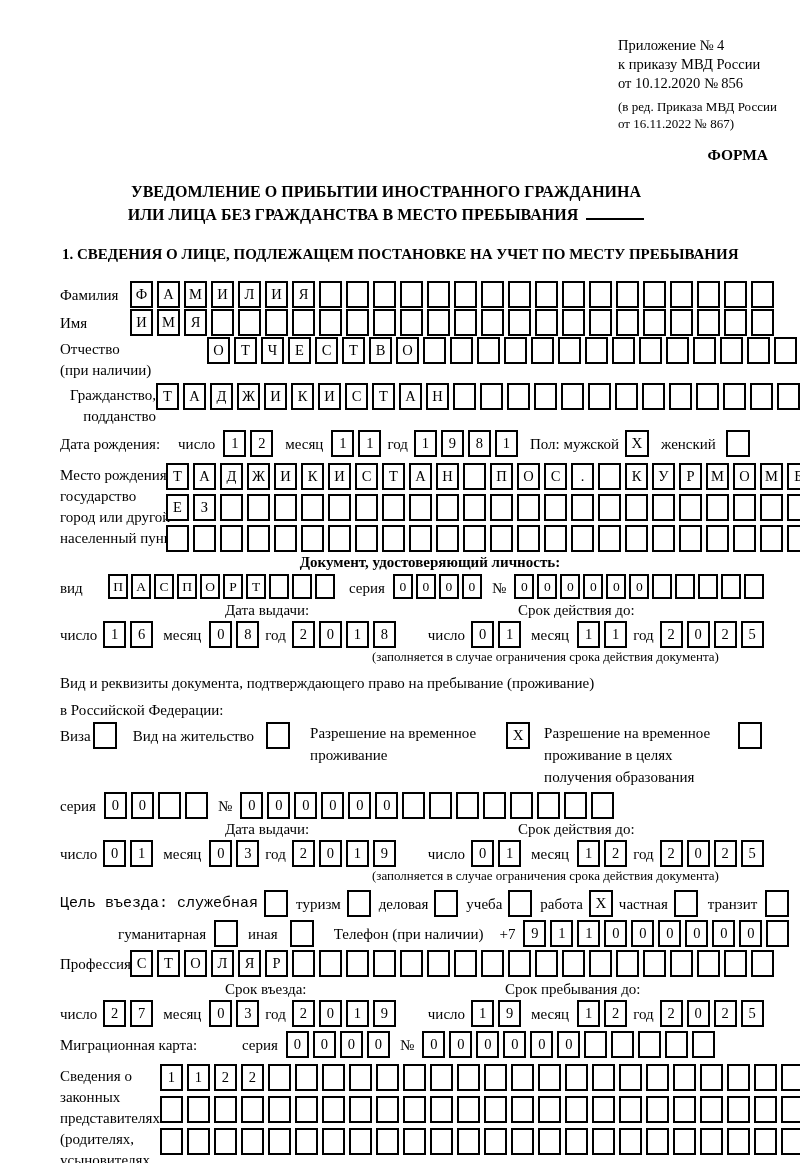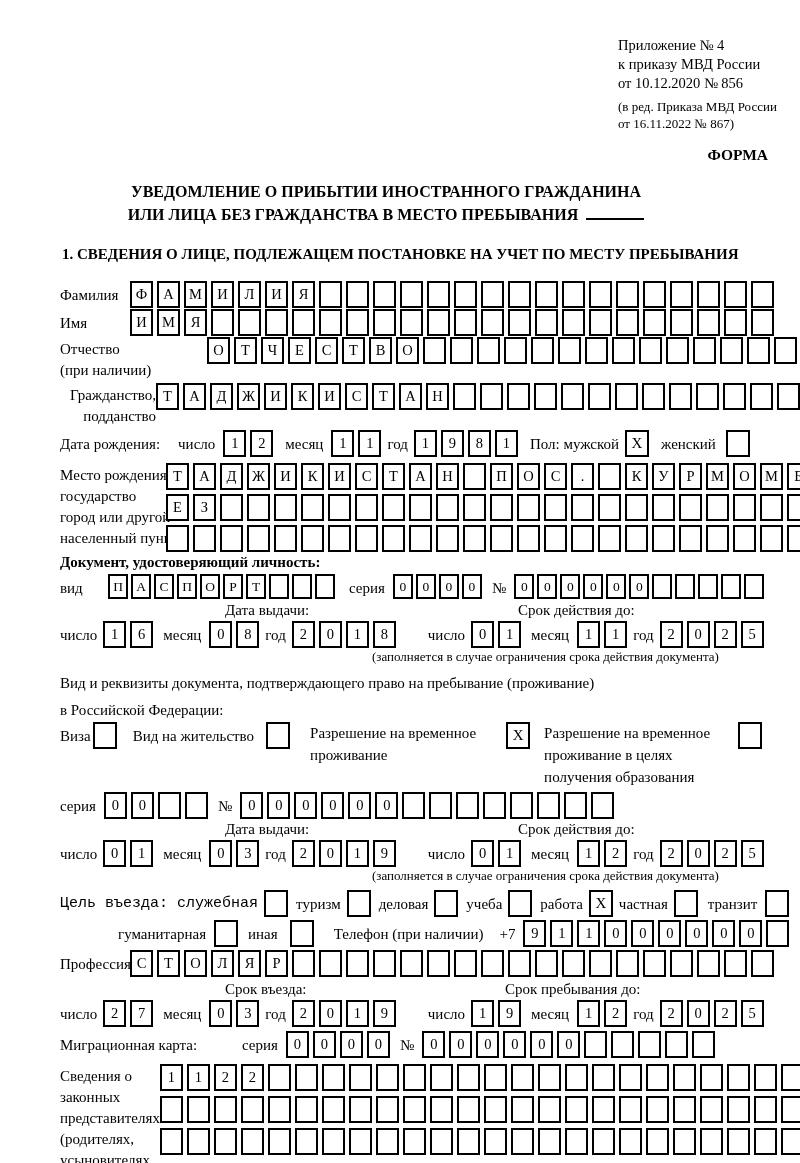--- a/index.html
+++ b/index.html
@@ -14,21 +14,21 @@
   .bodyc{position:absolute;top:281px;left:60px;width:740px;}
   .row{display:flex;align-items:flex-start;}
   .lbl{font-size:15px;line-height:20px;padding-top:4px;white-space:nowrap;}
   .lblb{font-size:15px;line-height:21px;padding-top:2px;white-space:nowrap;}
   .cells{display:flex;gap:4px;}
   .cell{box-sizing:border-box;flex:0 0 23px;width:23px;height:27px;border:2px solid #000;display:flex;align-items:center;justify-content:center;font-size:14.5px;background:#fff;}
   .cells-sm{gap:3px;}
   .cells-sm .cell{flex-basis:20px;width:20px;height:25px;font-size:13.5px;}
   .cb{box-sizing:border-box;flex:0 0 24px;width:24px;height:27px;border:2px solid #000;display:flex;align-items:center;justify-content:center;font-size:15px;background:#fff;}
   .vstack{display:flex;flex-direction:column;gap:4px;}
-  .center-b{font-weight:bold;font-size:15px;}
+  .center-b{text-align:center;font-weight:bold;font-size:15px;}
   .opt-block{font-size:15px;line-height:22px;}
   .note{font-size:13px;}
   .hdr-row{position:relative;height:19px;font-size:15px;}
   .hdr-row span{position:absolute;top:0;white-space:nowrap;}
 </style>
 </head>
 <body>
 
 <div class="page">
 

